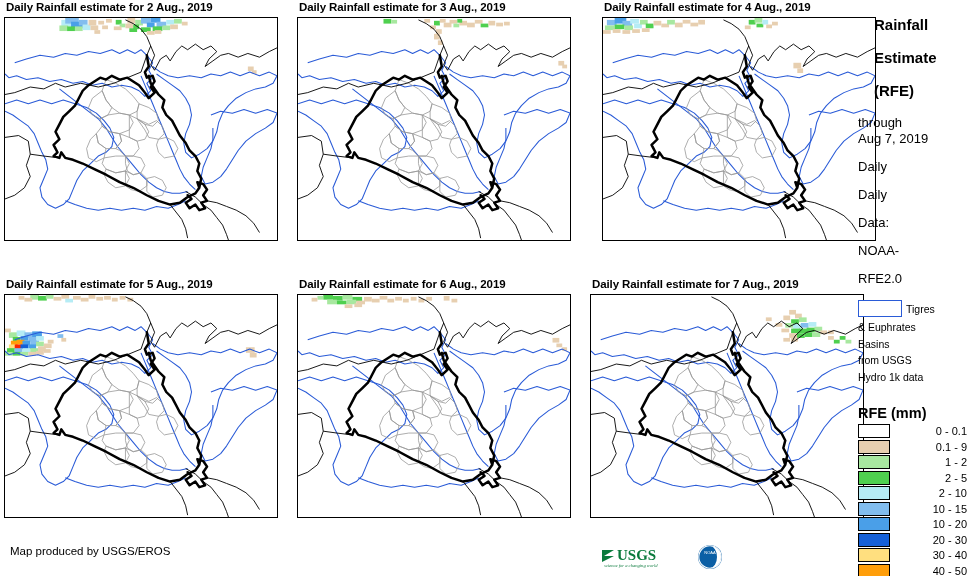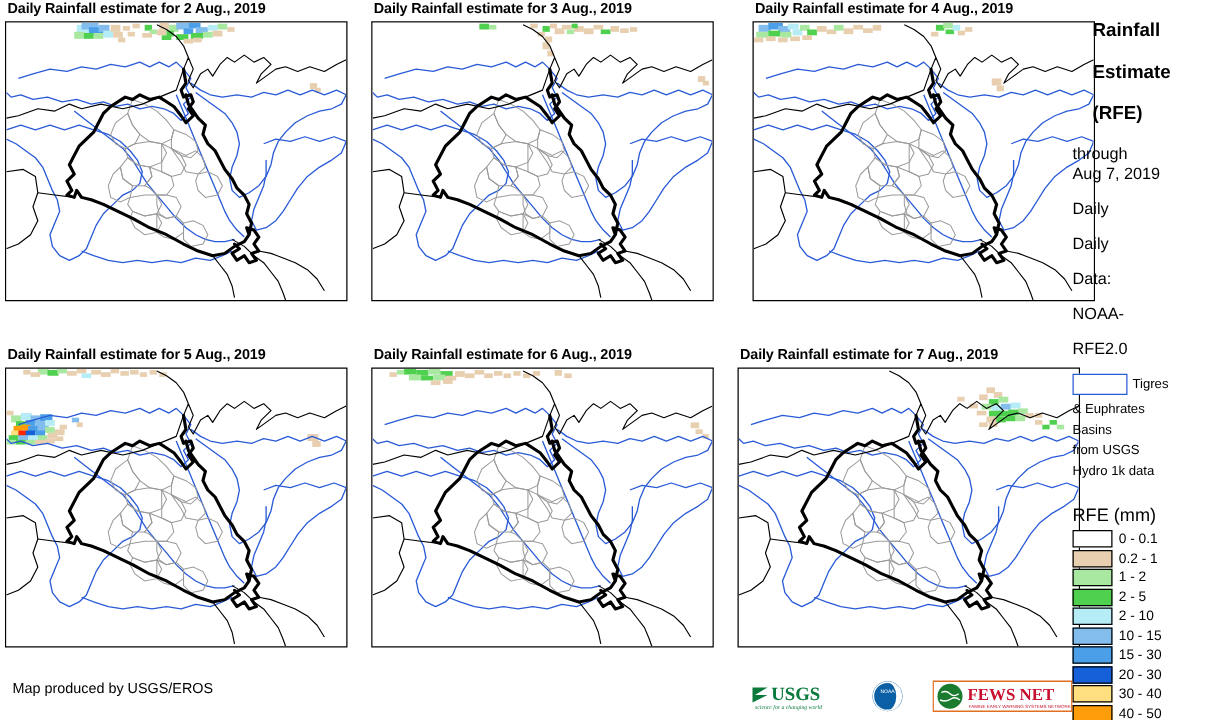--- a/index.html
+++ b/index.html
@@ -33,22 +33,22 @@
   .legend-block .legend-sub{font-size:13px;margin-top:12px;}
 
   .basin-key{margin-top:12px;}
   .basin-swatch{
     display:inline-block;width:42px;height:15px;border:1.5px solid #2a5bd7;
     background:#fff;vertical-align:middle;margin-right:4px;
   }
   .basin-label{font-size:10.5px;vertical-align:middle;}
   .basin-lines{font-size:10.5px;line-height:12.5px;margin:4px 0 0 0;}
 
-  .rfe-head{font-size:14.5px;font-weight:normal;margin:0 0 3px 0;}
-  .rfe-row{display:flex;align-items:center;height:14px;margin-bottom:1.5px;}
+  .rfe-head{font-size:14.5px;font-weight:bold;margin:0 0 3px 0;}
+  .rfe-row{display:flex;align-items:center;height:14px;margin-bottom:1.5px;justify-content:space-between;}
   .rfe-swatch{
     width:30px;height:12px;border:1px solid #000;flex:0 0 auto;margin-right:5px;
   }
   .rfe-label{font-size:11px;line-height:12px;white-space:nowrap;}
 
   
   #footer-credit{
     position:absolute;left:10px;top:545px;font-size:11.5px;color:#000;
   }
   #logo-bar{
@@ -578,41 +578,41 @@
 
   <div style="margin-top:22px;">
     <p class="rfe-head">RFE (mm)</p>
     <div id="rfe-rows">
         <div class="rfe-row">
           <div class="rfe-swatch" style="background: rgb(255, 255, 255);"></div>
           <div class="rfe-label">0 - 0.1</div>
         </div>
         <div class="rfe-row">
           <div class="rfe-swatch" style="background: rgb(231, 207, 176);"></div>
-          <div class="rfe-label">0.2 - 1</div>
+          <div class="rfe-label">0.1 - 9</div>
         </div>
         <div class="rfe-row">
           <div class="rfe-swatch" style="background: rgb(168, 232, 160);"></div>
           <div class="rfe-label">1 - 2</div>
         </div>
         <div class="rfe-row">
           <div class="rfe-swatch" style="background: rgb(79, 208, 79);"></div>
           <div class="rfe-label">2 - 5</div>
         </div>
         <div class="rfe-row">
           <div class="rfe-swatch" style="background: rgb(181, 236, 245);"></div>
           <div class="rfe-label">2 - 10</div>
         </div>
         <div class="rfe-row">
           <div class="rfe-swatch" style="background: rgb(130, 189, 238);"></div>
           <div class="rfe-label">10 - 15</div>
         </div>
         <div class="rfe-row">
           <div class="rfe-swatch" style="background: rgb(74, 159, 232);"></div>
-          <div class="rfe-label">15 - 30</div>
+          <div class="rfe-label">10 - 20</div>
         </div>
         <div class="rfe-row">
           <div class="rfe-swatch" style="background: rgb(21, 96, 216);"></div>
           <div class="rfe-label">20 - 30</div>
         </div>
         <div class="rfe-row">
           <div class="rfe-swatch" style="background: rgb(255, 223, 127);"></div>
           <div class="rfe-label">30 - 40</div>
         </div>
         <div class="rfe-row">
@@ -646,22 +646,13 @@
     </svg>
   </div>
   <div class="logo">
     <svg width="26" height="26" viewBox="0 0 26 26">
       <circle cx="13" cy="13" r="12" fill="#0b5fa5"></circle>
       <path d="M13 2 a11 11 0 0 1 0 22 a7 11 0 0 0 0 -22" fill="#ffffff"></path>
       <circle cx="13" cy="13" r="11.2" fill="none" stroke="#ffffff" stroke-width="1.1"></circle>
       <text x="13" y="10" text-anchor="middle" font-family="Liberation Sans, sans-serif" font-size="4" fill="#ffffff">NOAA</text>
     </svg>
   </div>
-  <div class="logo">
-    <svg width="112" height="26" viewBox="0 0 112 26">
-      <rect x="0.5" y="1" width="111" height="24" fill="#ffffff" stroke="#e07020" stroke-width="1.2"></rect>
-      <circle cx="14" cy="13" r="10" fill="#1a7a2e"></circle>
-      <path d="M7 10 q4 -2 7 1 q3 3 7 0 M6 16 q5 2 9 -1 q3 -2 7 1" stroke="#ffffff" stroke-width="1.1" fill="none"></path>
-      <text x="28" y="16" font-family="Liberation Serif, serif" font-size="13.5" font-weight="bold" fill="#c8102e">FEWS NET</text>
-      <text x="29" y="22" font-family="Liberation Sans, sans-serif" font-size="3.6" fill="#c8102e">FAMINE EARLY WARNING SYSTEMS NETWORK</text>
-    </svg>
-  </div>
 </div>
 
 </body></html>

